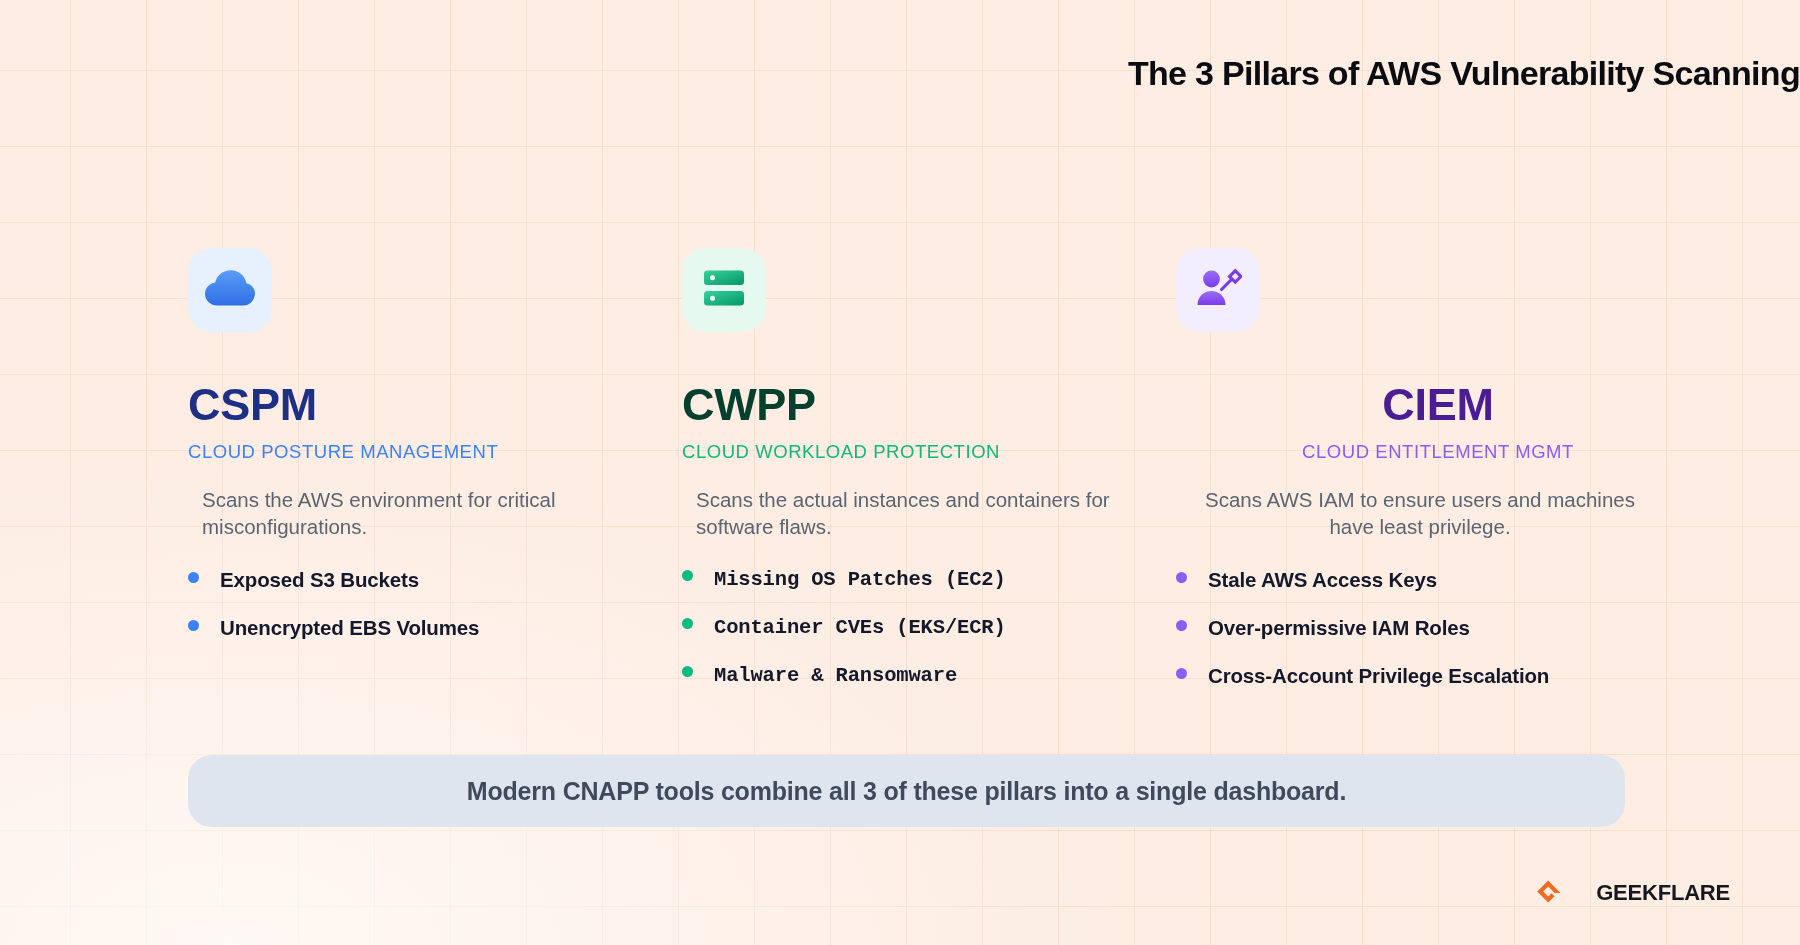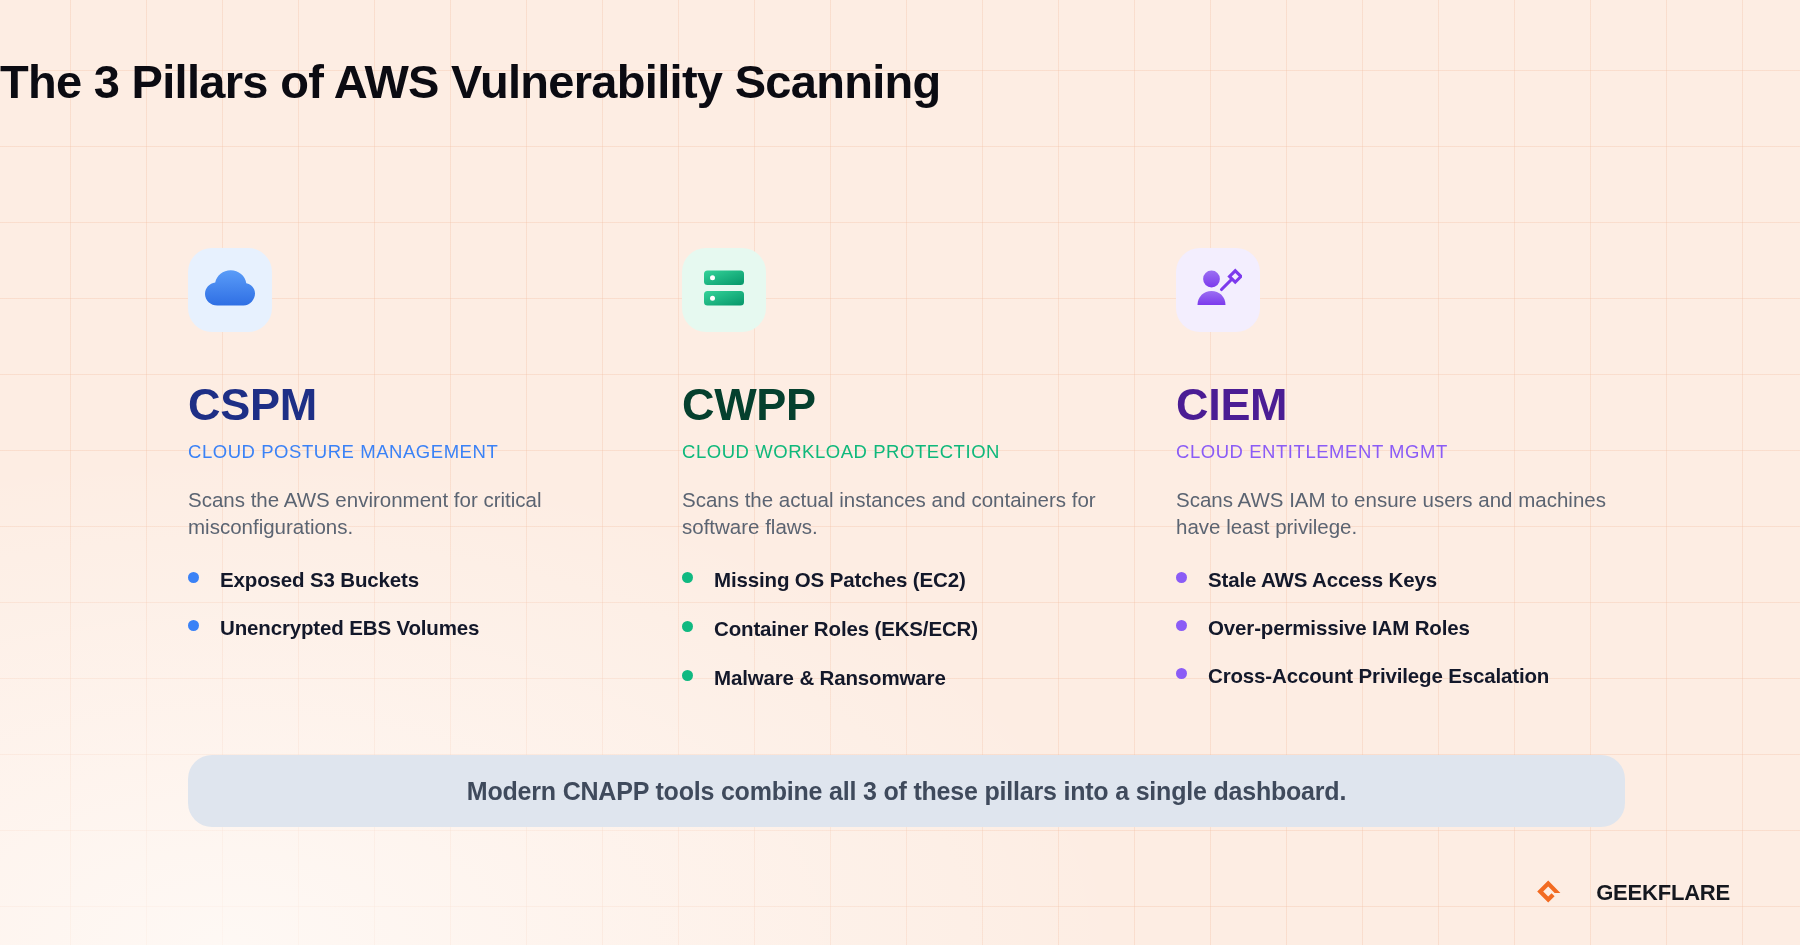--- a/index.html
+++ b/index.html
@@ -36,41 +36,41 @@
     width: 1250px; height: 560px;
     background: radial-gradient(ellipse at 18% 100%, rgba(255,252,250,0.75) 0%, rgba(255,252,250,0.0) 62%);
     pointer-events: none;
   }
 
   
   .title {
     position: absolute;
     top: 54px;
     left: 0; right: 0;
-    text-align: left;
-    font-size: 47px;
+    text-align: right;
+    font-size: 34px;
     font-weight: 700;
     letter-spacing: -0.7px;
     color: #0B0B12;
     z-index: 3;
   }
 
   
   .columns {
     position: absolute;
     top: 248px;
     left: 188px;
     width: 1512px;
     display: flex;
     z-index: 3;
   }
   .col { width: 494px; }
   .col:nth-child(1) { width: 494px; }
   .col:nth-child(2) { width: 494px; }
-  .col:nth-child(3) { width: 524px; }
+  .col:nth-child(3) { width: 524px; text-align: center; }
 
   .icon-tile {
     width: 84px;
     height: 84px;
     border-radius: 24px;
     display: flex;
     align-items: center;
     justify-content: center;
   }
   .tile-blue   { background: #E7F1FE; }
@@ -97,20 +97,21 @@
   .sub-blue   { color: #3B82F6; }
   .sub-green  { color: #0FB87B; }
   .sub-purple { color: #8B5CF6; }
 
   .desc {
     margin-top: 23px;
     font-size: 20.5px;
     line-height: 1.32;
     color: #5B6472;
     max-width: 460px;
+    margin-left: 14px;
   }
 
   .bullets {
     margin-top: 28px;
     list-style: none;
   }
   .bullets li {
     display: flex;
     align-items: baseline;
     margin-bottom: 24px;
@@ -128,21 +129,21 @@
     margin-right: 21px;
     position: relative;
     top: -4px;
   }
   .dot-blue   { background: #3B82F6; }
   .dot-green  { background: #10B981; }
   .dot-purple { background: #8B5CF6; }
 
   
   .col-2 .bullets { margin-top: 28px; }
-  .col-2 .bullets li { margin-bottom: 25px; }
+  .col-2 .bullets li { margin-bottom: 25px; font-family: Liberation Mono, monospace; }
 
   
   .banner {
     position: absolute;
     left: 188px;
     top: 755px;
     width: 1437px;
     height: 72px;
     background: #DFE5EE;
     border-radius: 24px;
@@ -239,21 +240,21 @@
       <div class="acronym acr-green">CWPP</div>
       <div class="subtitle sub-green">CLOUD WORKLOAD PROTECTION</div>
       <div class="desc">Scans the actual instances and containers for software flaws.</div>
       <ul class="bullets">
         <li>
           <span class="dot dot-green"></span>
           <span>Missing OS Patches (EC2)</span>
         </li>
         <li>
           <span class="dot dot-green"></span>
-          <span>Container Roles (EKS/ECR)</span>
+          <span>Container CVEs (EKS/ECR)</span>
         </li>
         <li>
           <span class="dot dot-green"></span>
           <span>Malware &amp; Ransomware</span>
         </li>
       </ul>
     </div>
 
     <div class="col col-3">
       <div class="icon-tile tile-purple">

